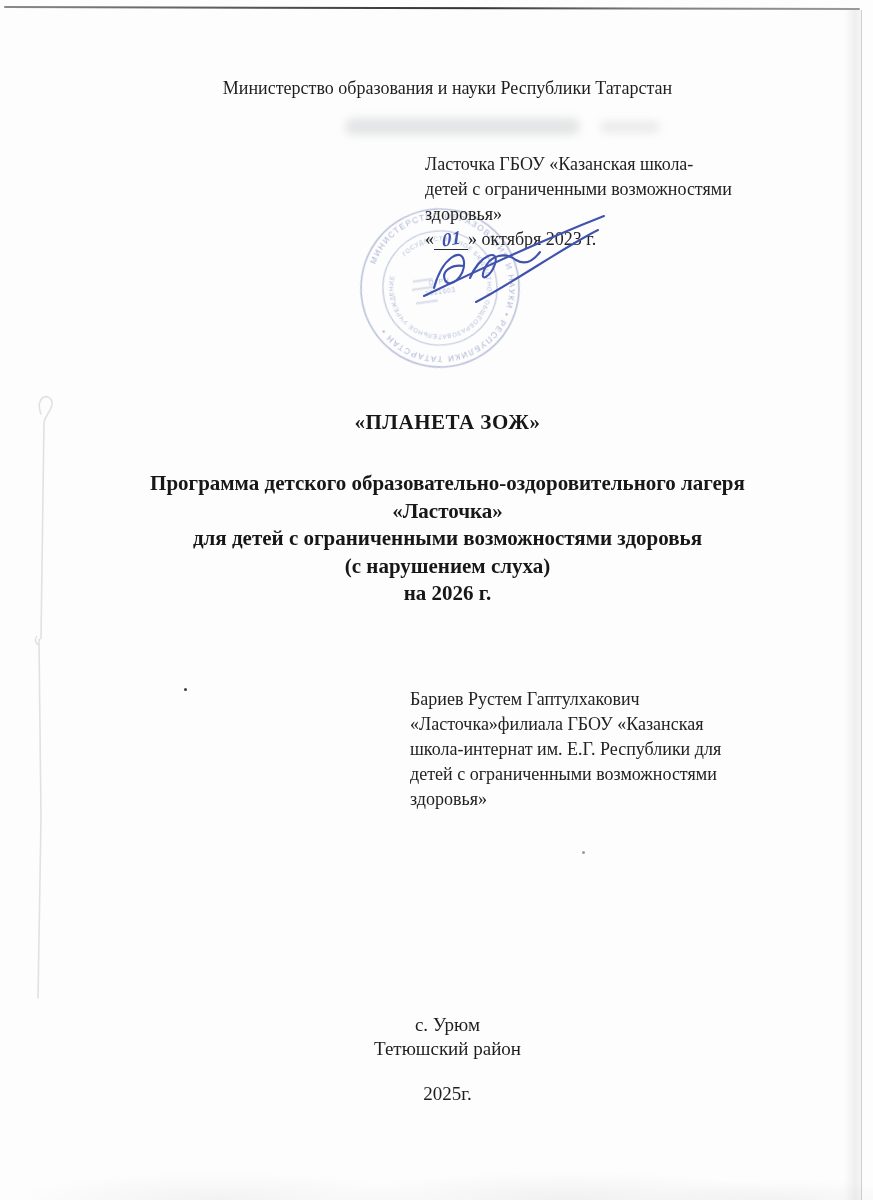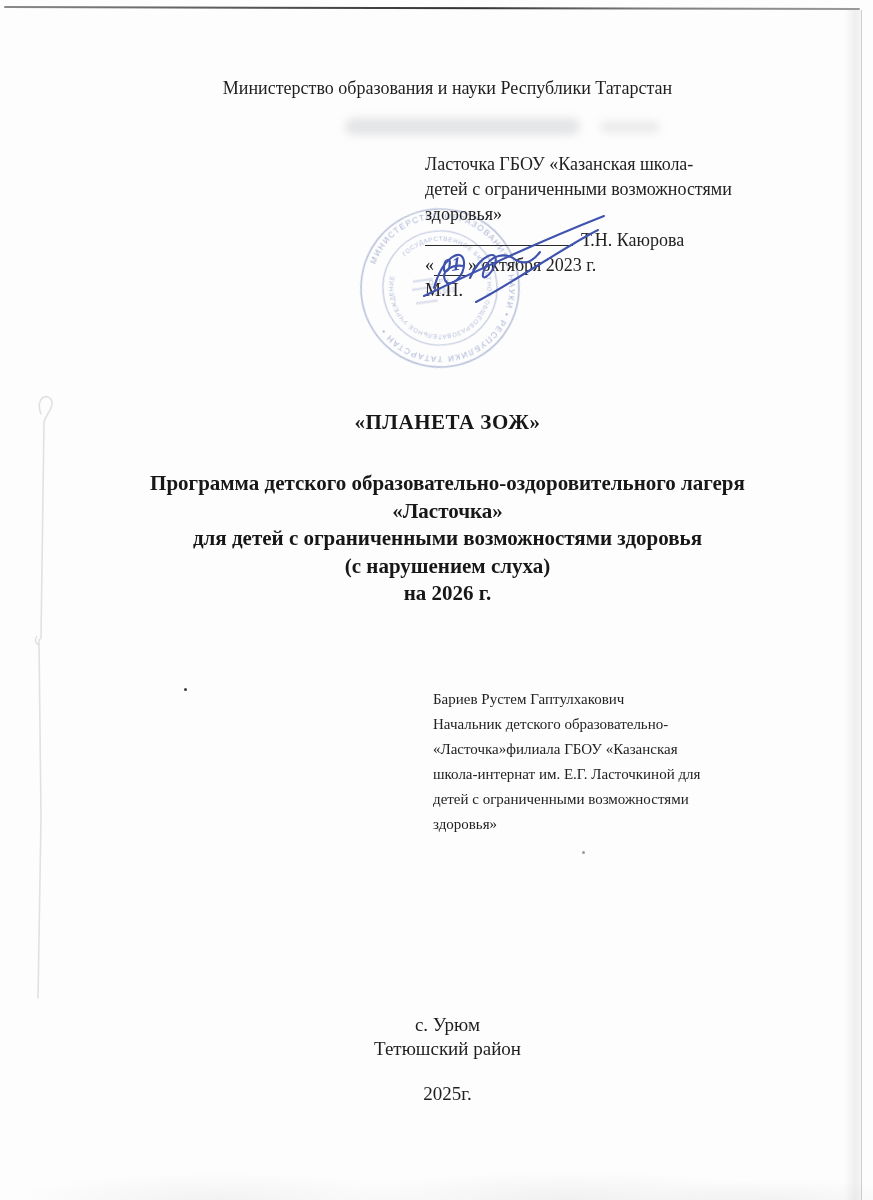--- a/index.html
+++ b/index.html
@@ -49,22 +49,22 @@
   .center-line{position:absolute;left:0;width:873px;text-align:center;transform:translateX(11px);}
   .header-line{top:78px;font-size:18px;}
   .doc-title{top:410px;font-size:21px;font-weight:bold;letter-spacing:0.5px;color:#171717;}
   .subtitle-block{position:absolute;left:0;top:470px;width:873px;text-align:center;
     transform:translateX(11px);font-size:21px;font-weight:bold;line-height:27.5px;color:#171717;}
   .approval-block{
     position:absolute;left:425px;top:152px;width:360px;
     font-size:18px;line-height:25px;color:#222;
   }
   .author-block{
-    position:absolute;left:433px;top:687px;width:360px;
-    font-size:15px;line-height:25px;color:#222;
+    position:absolute;left:410px;top:687px;width:360px;
+    font-size:18px;line-height:25px;color:#222;
   }
   .sig-underline{
     display:inline-block;width:148px;height:18px;
     border-bottom:1.6px solid #2a2a2a;margin-right:8px;vertical-align:baseline;
   }
   .date-day-cell{
     display:inline-block;width:34px;text-align:center;
     border-bottom:1.6px solid #2a2a2a;line-height:20px;
   }
   .handwritten-day{
@@ -121,26 +121,22 @@
     <text x="84" y="80" text-anchor="middle" font-size="6.5" letter-spacing="0.8" fill="#9da8ce" opacity="0.9">ОГРН</text>
     <text x="84" y="90" text-anchor="middle" font-size="6.5" letter-spacing="0.8" fill="#9da8ce" opacity="0.9">1021603</text>
     <path d="M58 74 h20 M56 82 h24 M58 96 h22" stroke="#aab3d4" stroke-width="2.4" opacity="0.45"></path>
   </svg>
 
   <div class="approval-block">
     <div>Ласточка ГБОУ «Казанская школа-</div>
     <div>детей с ограниченными возможностями</div>
     <div>здоровья»</div>
     <div>
-      <span class="sig-underline"></span><span>Т.Н. Каюрова</span>
-    </div>
-    <div>
       <span>«</span><span class="date-day-cell"><span class="handwritten-day">01</span></span><span>» октября 2023 г.</span>
     </div>
-    <div>М.П.</div>
   </div>
 
   <svg class="signature" viewBox="0 0 205 100">
     <g fill="none" stroke="#3f53ae" stroke-width="2.1" stroke-linecap="round">
       <path d="M16 80 C 24 50, 44 38, 46 54 C 47 68, 32 82, 27 72 C 23 63, 34 56, 46 58"></path>
       <path d="M52 70 C 62 46, 82 40, 77 56 C 73 68, 61 76, 66 62 C 72 46, 88 44, 98 52"></path>
       <path d="M6 88 C 60 62, 130 30, 186 8"></path>
       <path d="M58 94 C 96 74, 148 38, 180 22"></path>
       <path d="M98 52 C 108 58, 116 52, 122 44"></path>
     </g>
@@ -151,23 +147,22 @@
   <div class="subtitle-block">
     <div>Программа детского образовательно-оздоровительного лагеря</div>
     <div>«Ласточка»</div>
     <div>для детей с ограниченными возможностями здоровья</div>
     <div>(с нарушением слуха)</div>
     <div>на 2026 г.</div>
   </div>
 
   <div class="author-block">
     <div>Бариев Рустем Гаптулхакович</div>
-    <div>Начальник детского образовательно-</div>
     <div>«Ласточка»филиала ГБОУ «Казанская</div>
-    <div>школа-интернат им. Е.Г. Ласточкиной для</div>
+    <div>школа-интернат им. Е.Г. Республики для</div>
     <div>детей с ограниченными возможностями</div>
     <div>здоровья»</div>
   </div>
 
   <div class="footer-location">
     <div>с. Урюм</div>
     <div>Тетюшский район</div>
   </div>
   <div class="center-line footer-year">2025г.</div>
 

